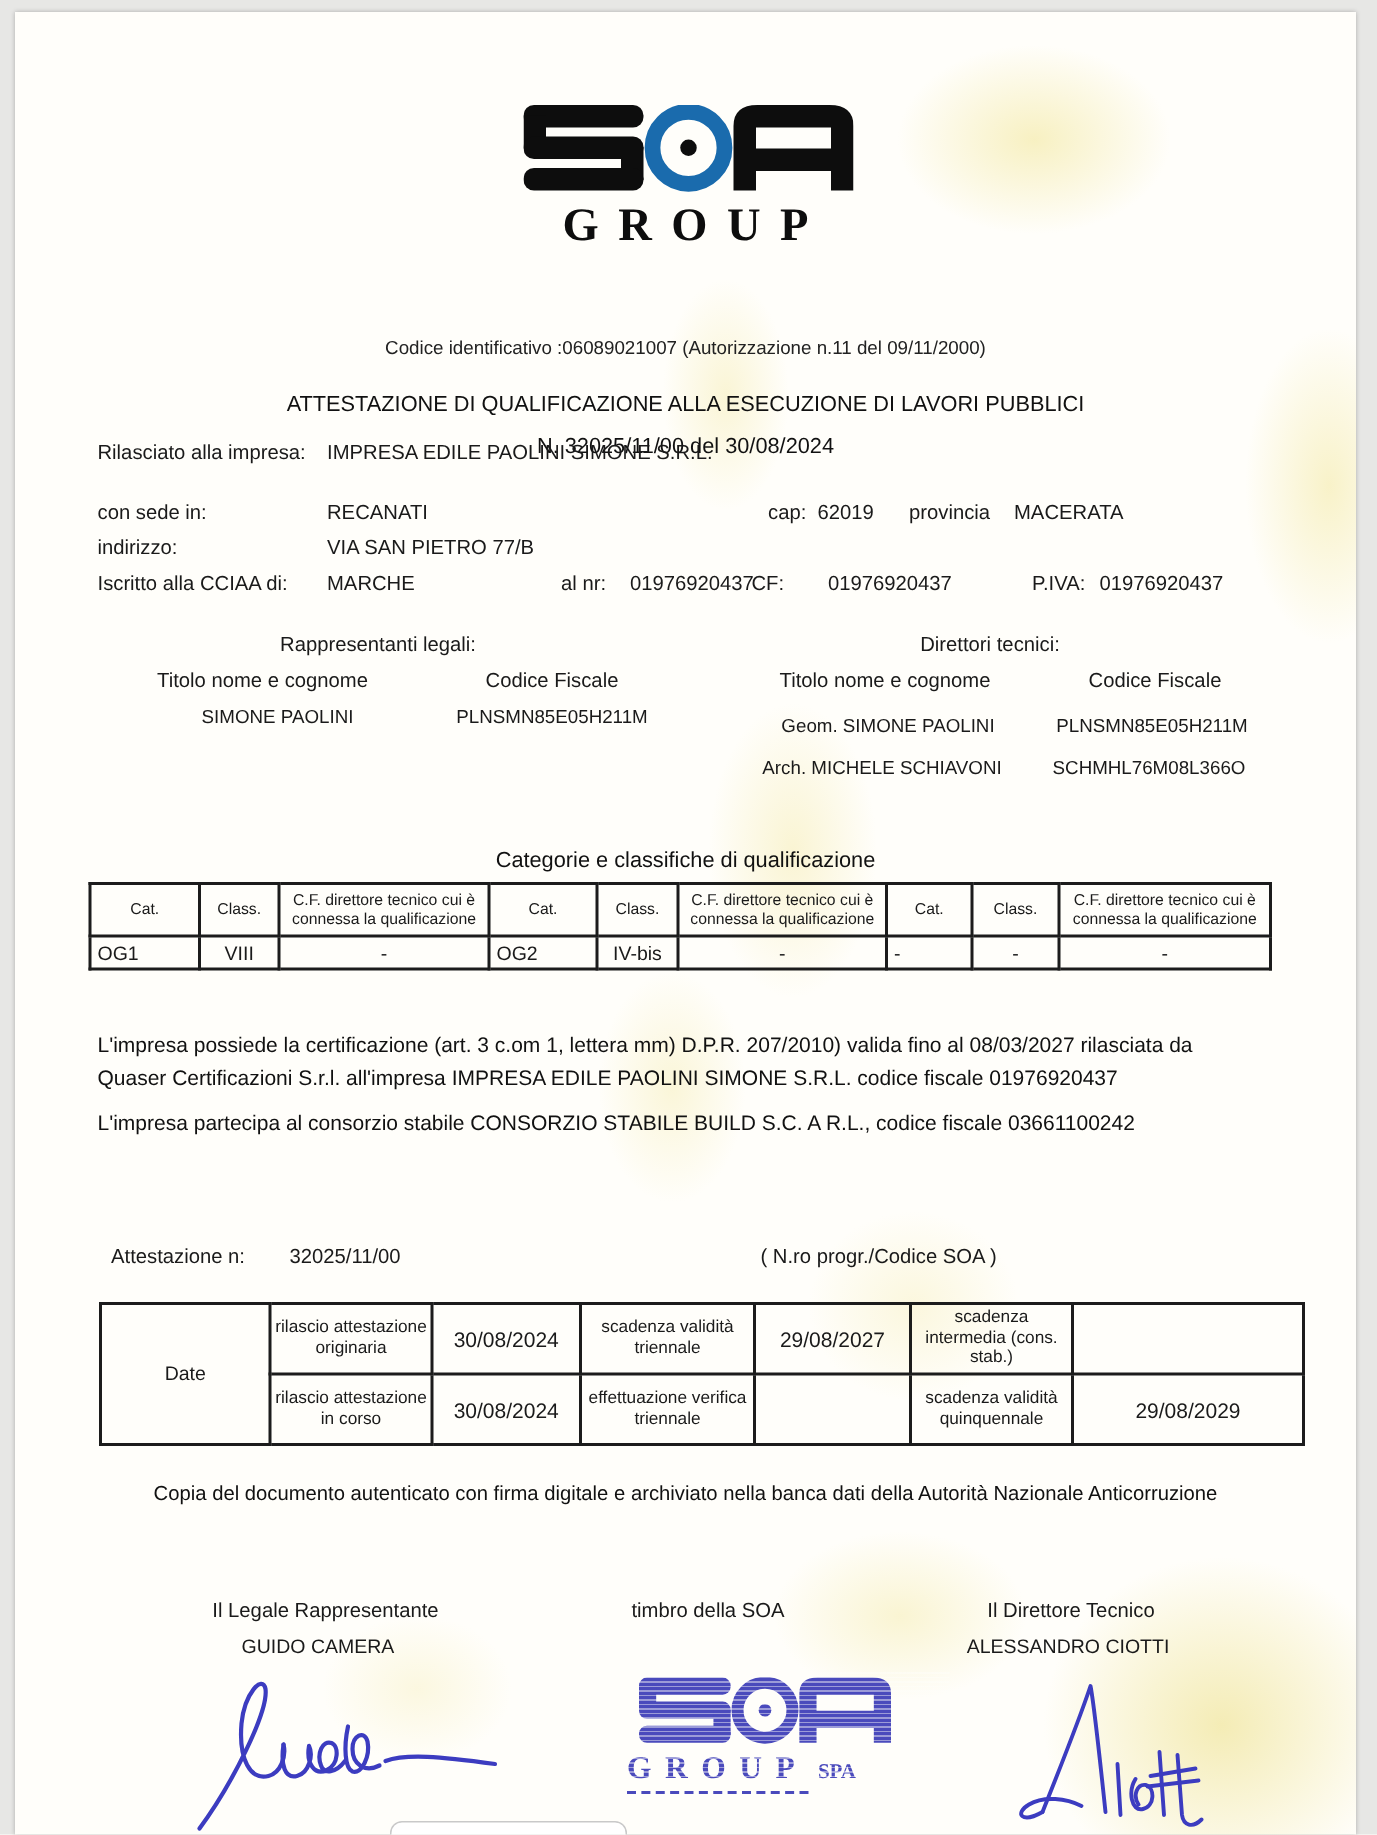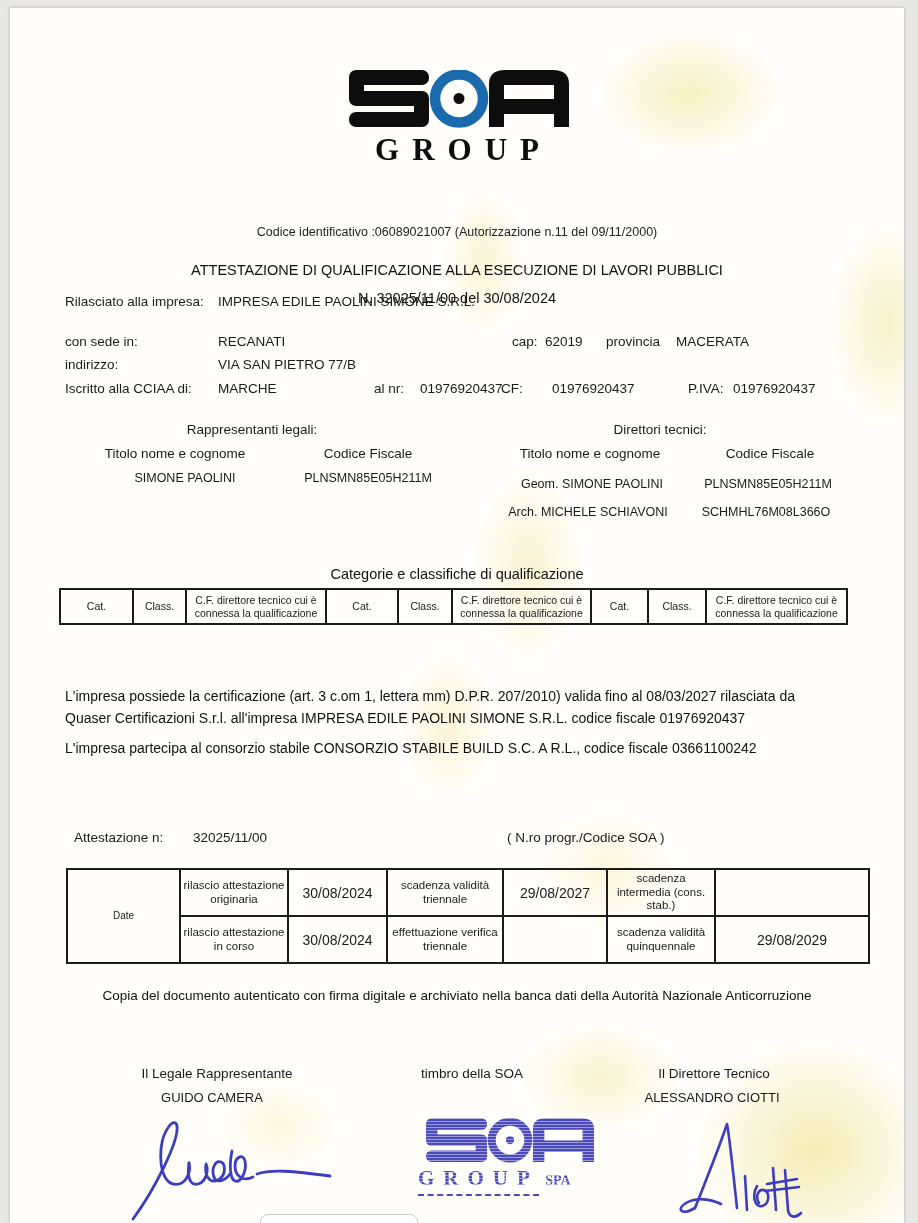--- a/index.html
+++ b/index.html
@@ -197,20 +197,31 @@
       <th>Cat.</th>
       <th>Class.</th>
       <th>C.F. direttore tecnico cui è connessa la qualificazione</th>
       <th>Cat.</th>
       <th>Class.</th>
       <th>C.F. direttore tecnico cui è connessa la qualificazione</th>
       <th>Cat.</th>
       <th>Class.</th>
       <th>C.F. direttore tecnico cui è connessa la qualificazione</th>
     </tr>
+    <tr>
+      <td class="la">OG1</td>
+      <td>VIII</td>
+      <td>-</td>
+      <td class="la">OG2</td>
+      <td>IV-bis</td>
+      <td>-</td>
+      <td class="la">-</td>
+      <td>-</td>
+      <td>-</td>
+    </tr>
   </tbody>
     </table>
 
   <div class="abs para" style="top:677px;">
     <div>L'impresa possiede la certificazione (art. 3 c.om 1, lettera mm) D.P.R. 207/2010) valida fino al 08/03/2027 rilasciata da</div>
     <div>Quaser Certificazioni S.r.l. all'impresa IMPRESA EDILE PAOLINI SIMONE S.R.L. codice fiscale 01976920437</div>
   </div>
   <div class="abs para" style="top:729px;">L'impresa partecipa al consorzio stabile CONSORZIO STABILE BUILD S.C. A R.L., codice fiscale 03661100242</div>
 
   <div class="abs att-line">
@@ -224,21 +235,21 @@
       <col style="width:113px">
         <col style="width:108px">
         <col style="width:99px">
       <col style="width:116px">
         <col style="width:104px">
         <col style="width:108px">
         <col style="width:154px">
     </colgroup>
     <tbody>
         <tr>
-      <td rowspan="2" class="small-cell" style="font-size:10px">Date</td>
+      <td rowspan="2" class="small-cell" style="font-size:13px">Date</td>
       <td class="small-cell">rilascio attestazione originaria</td>
       <td class="date-cell">30/08/2024</td>
       <td class="small-cell">scadenza validità triennale</td>
       <td class="date-cell">29/08/2027</td>
       <td class="small-cell">scadenza intermedia (cons. stab.)</td>
       <td class="date-cell"></td>
     </tr>
     <tr>
       <td class="small-cell">rilascio attestazione in corso</td>
       <td class="date-cell">30/08/2024</td>

